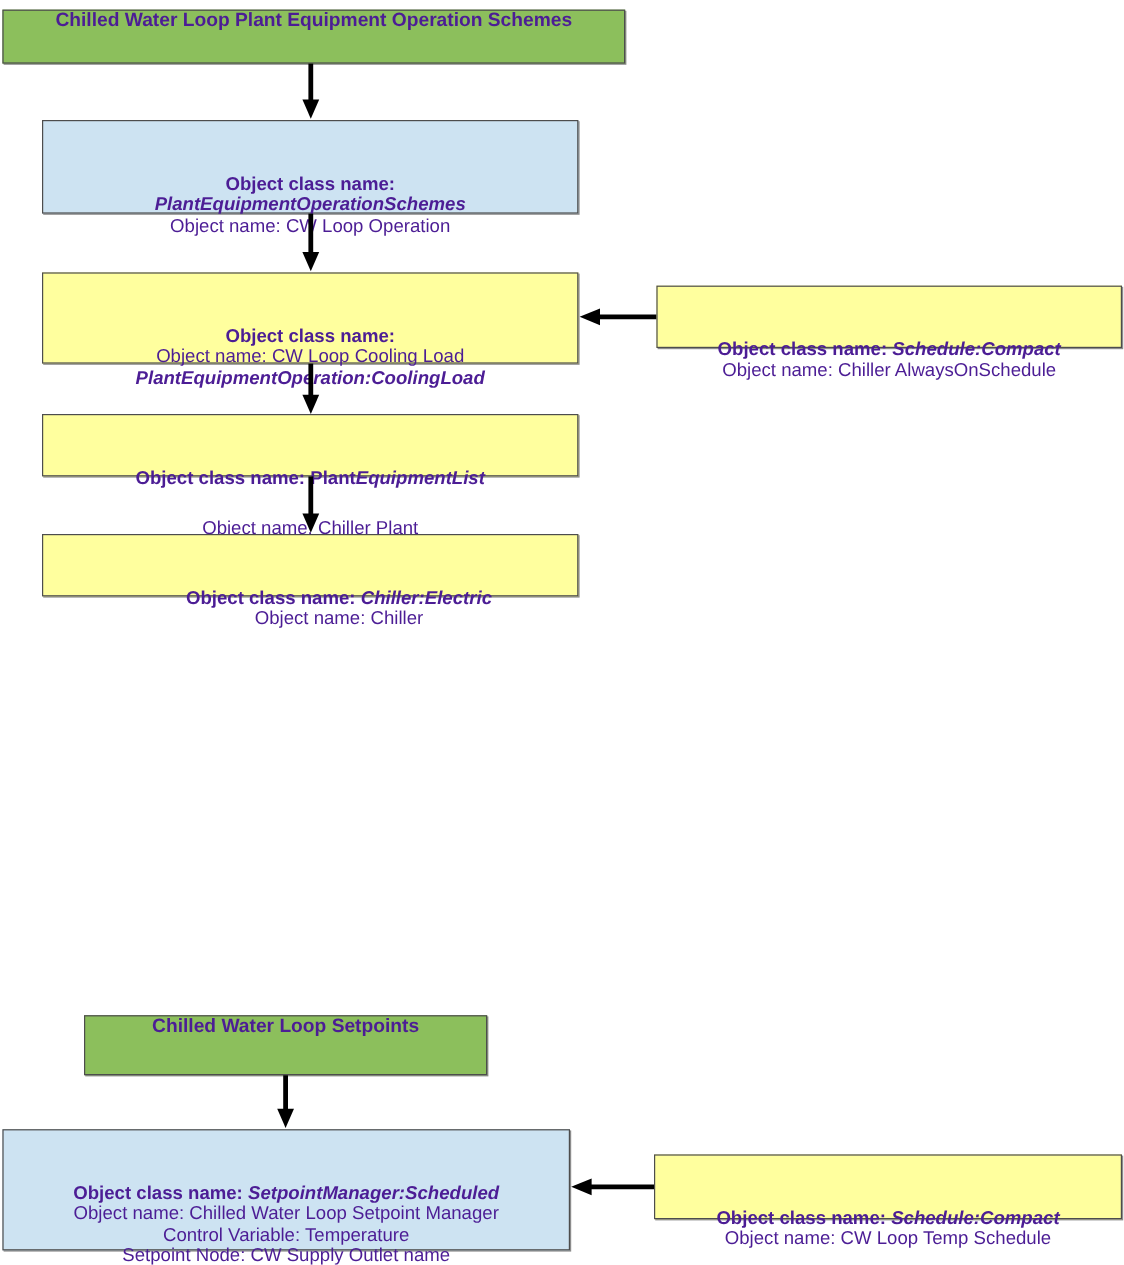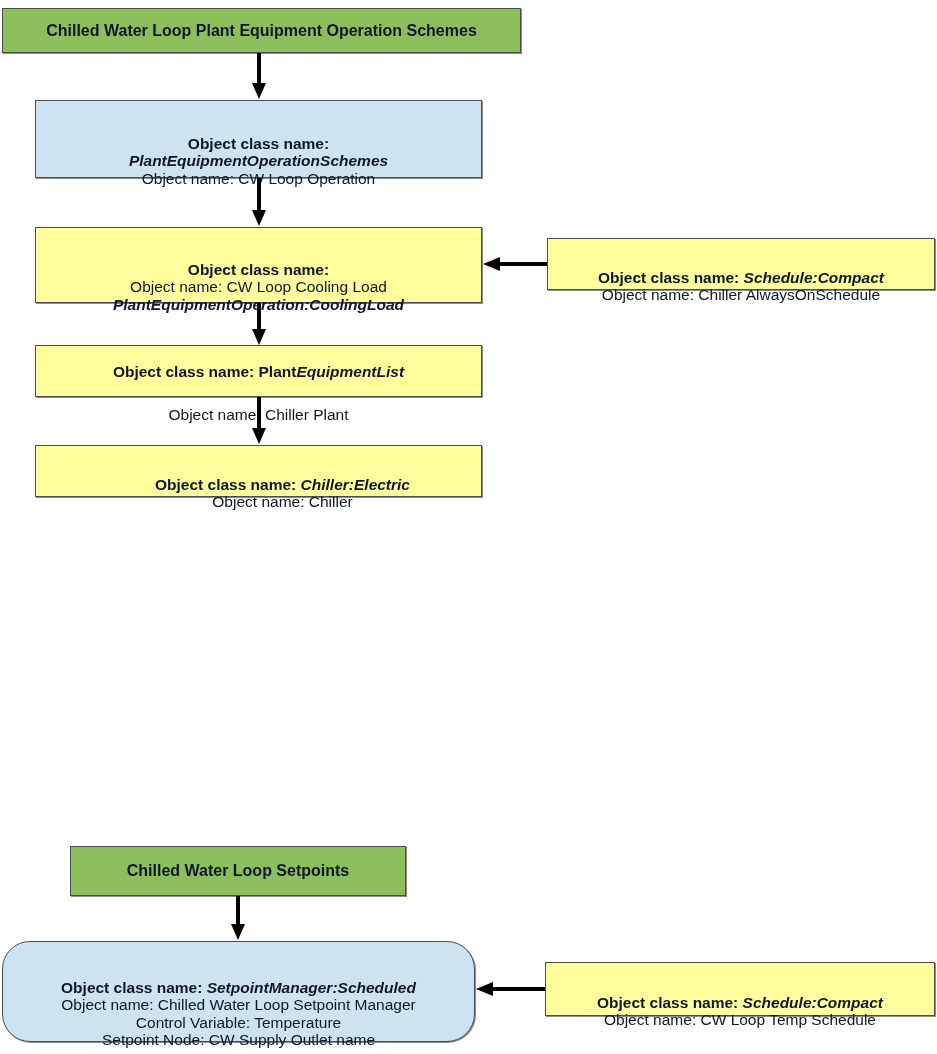--- a/index.html
+++ b/index.html
@@ -21,23 +21,22 @@
     height: 1054px;
   }
   .node {
     position: absolute;
     box-sizing: border-box;
     border: 1px solid #4d4d4d;
     box-shadow: 1px 1px 0 0 rgba(0,0,0,0.45);
     display: flex;
     flex-direction: column;
     align-items: center;
-    justify-content: center;
     text-align: center;
-    color: #0f172a;
+    color: #4c1d95;
     line-height: 1.12;
   }
   .node-green {
     background: #8cbf5c;
   }
   .node-blue {
     background: #cde3f2;
   }
   .node-yellow {
     background: #ffff9e;
@@ -163,21 +162,21 @@
     <div class="title-text">Chilled Water Loop Setpoints</div>
   </div>
 
   <div class="arrow" style="left:231px; top:896px; width:14px; height:45px;">
     <svg width="14" height="45" viewBox="0 0 14 45">
       <line x1="7" y1="0" x2="7" y2="31" stroke="#000" stroke-width="4"></line>
       <polygon points="7,44 0,28 14,28" fill="#000"></polygon>
     </svg>
   </div>
 
-  <div class="node node-blue" style="left:2px; top:941px; width:473px; height:101px;border-radius:28px;">
+  <div class="node node-blue" style="left:2px; top:941px; width:473px; height:101px;">
     <div class="line bold">
       <span>Object class name:</span>
       <span class="bi">SetpointManager:Scheduled</span>
     </div>
     <div class="line">
       <span>Object name:</span>
       <span>Chilled Water Loop Setpoint Manager</span>
     </div>
     <div class="line">
       <span>Control Variable:</span>

